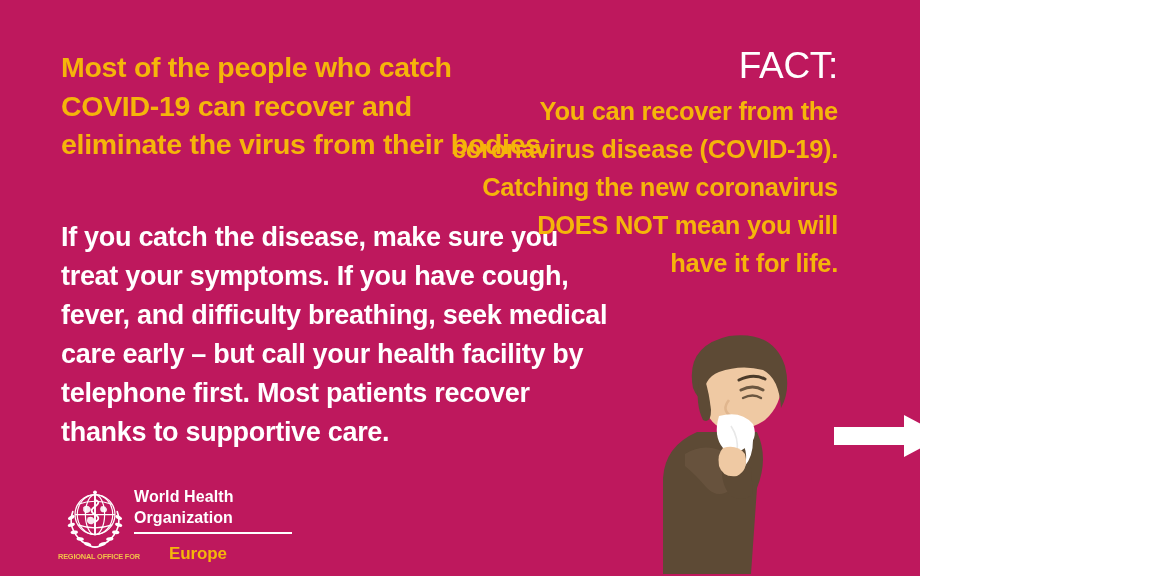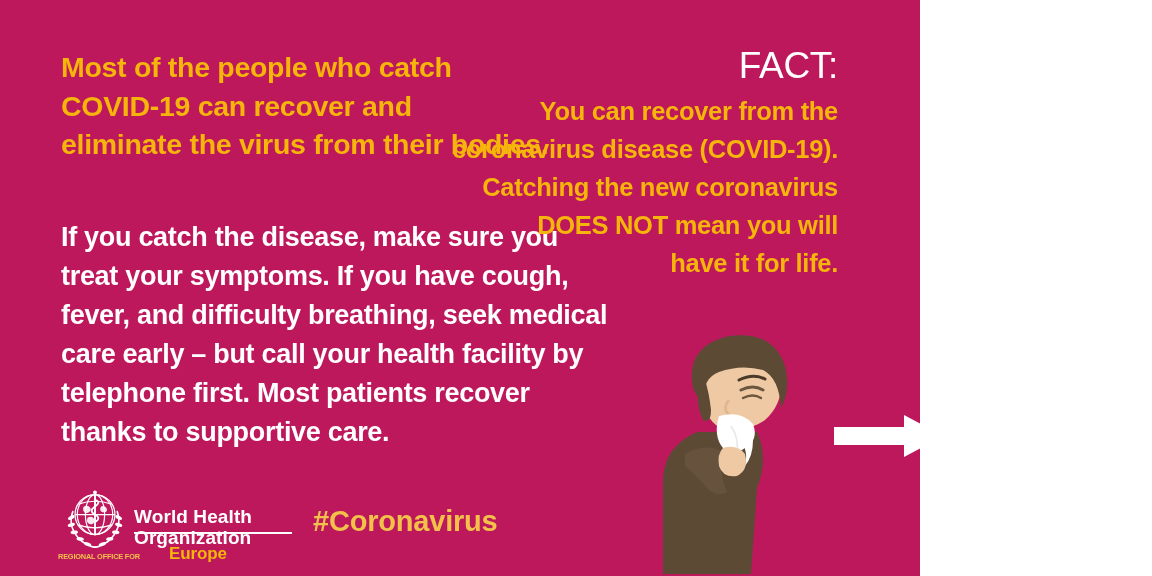--- a/index.html
+++ b/index.html
@@ -99,25 +99,24 @@
     top: 0;
     width: 74px;
     height: 74px;
   }
   .who-wordmark {
     position: absolute;
     left: 76px;
     top: 4px;
     color: #ffffff;
     font-weight: bold;
-    font-size: 19px;
+    font-size: 16px;
     line-height: 21px;
     letter-spacing: 0.1px;
     white-space: pre-line;
-    margin-top: 20px;
   }
   .who-rule {
     position: absolute;
     left: 76px;
     top: 50px;
     width: 158px;
     height: 2px;
     background: #ffffff;
   }
   .who-region {
@@ -182,21 +181,20 @@
   <div class="fact-block">
     <div class="fact-label">FACT:</div>
     <div class="fact-text">You can recover from the
 coronavirus disease (COVID-19).
 Catching the new coronavirus
 DOES NOT mean you will
 have it for life.</div>
   </div>
 
   <div class="hashtags">
-    <span>#Coronavirus</span>
   </div>
 
   <div class="who-logo">
     <svg class="who-emblem" viewBox="0 0 100 100">
       <g fill="none" stroke="#ffffff" stroke-width="1.6">
 
         <circle cx="50" cy="44" r="27"></circle>
         <ellipse cx="50" cy="44" rx="13" ry="27"></ellipse>
         <ellipse cx="50" cy="44" rx="24" ry="27"></ellipse>
         <line x1="23" y1="44" x2="77" y2="44"></line>

